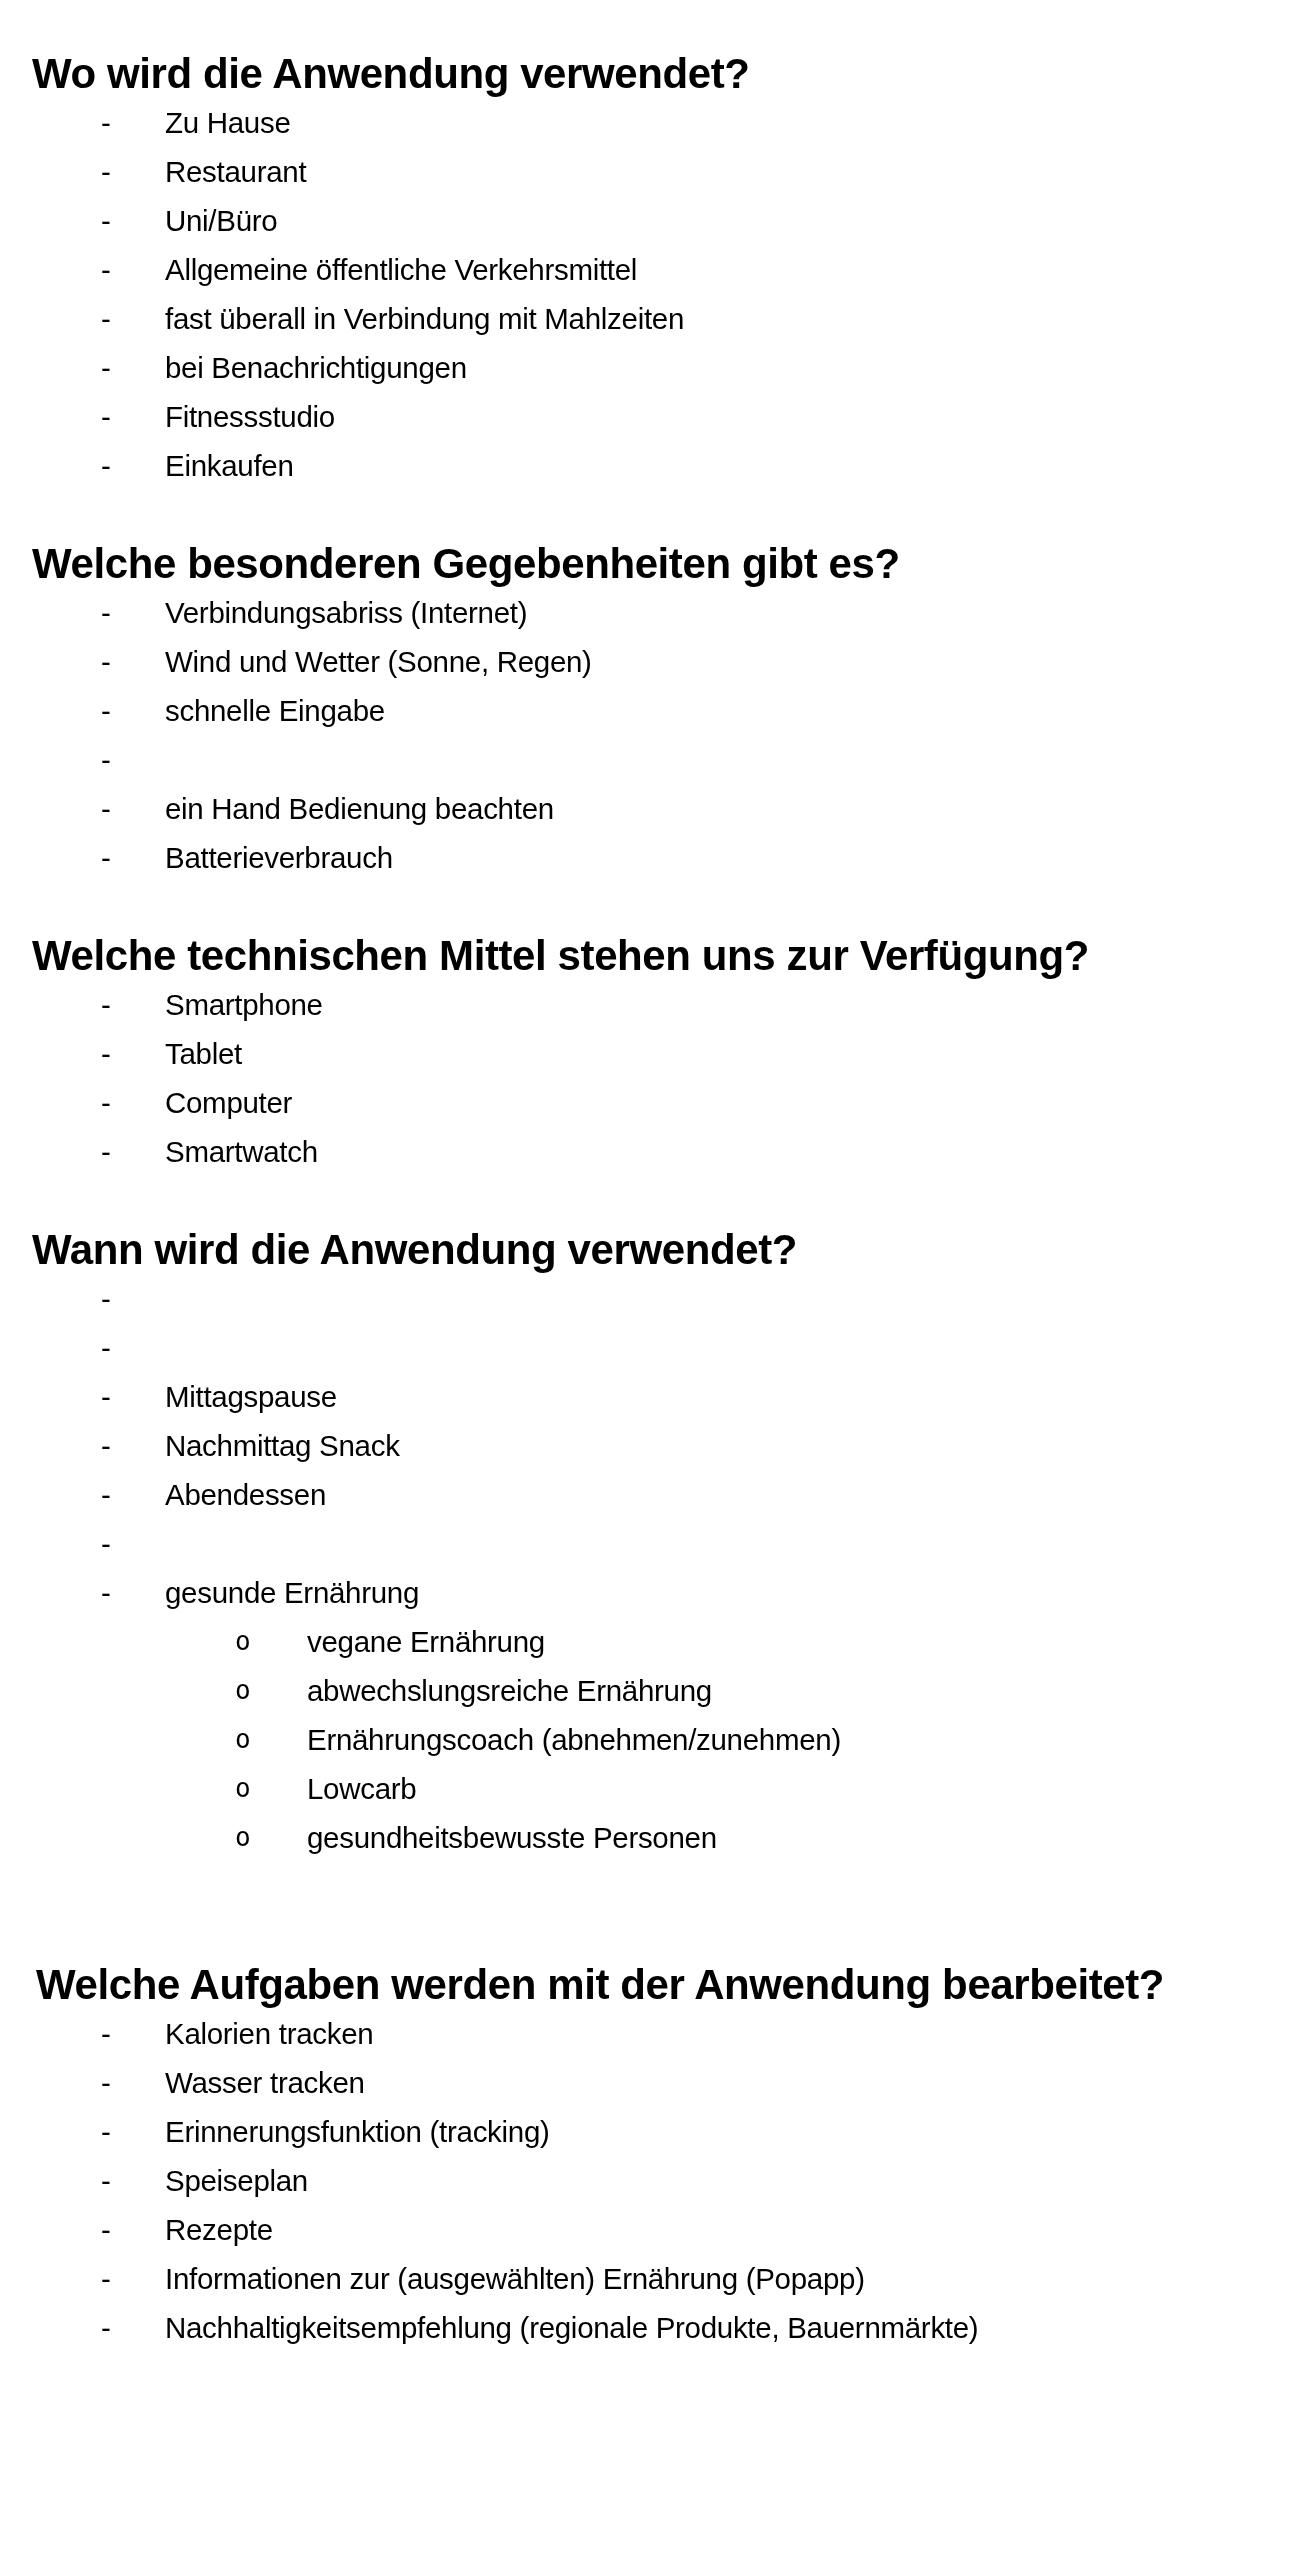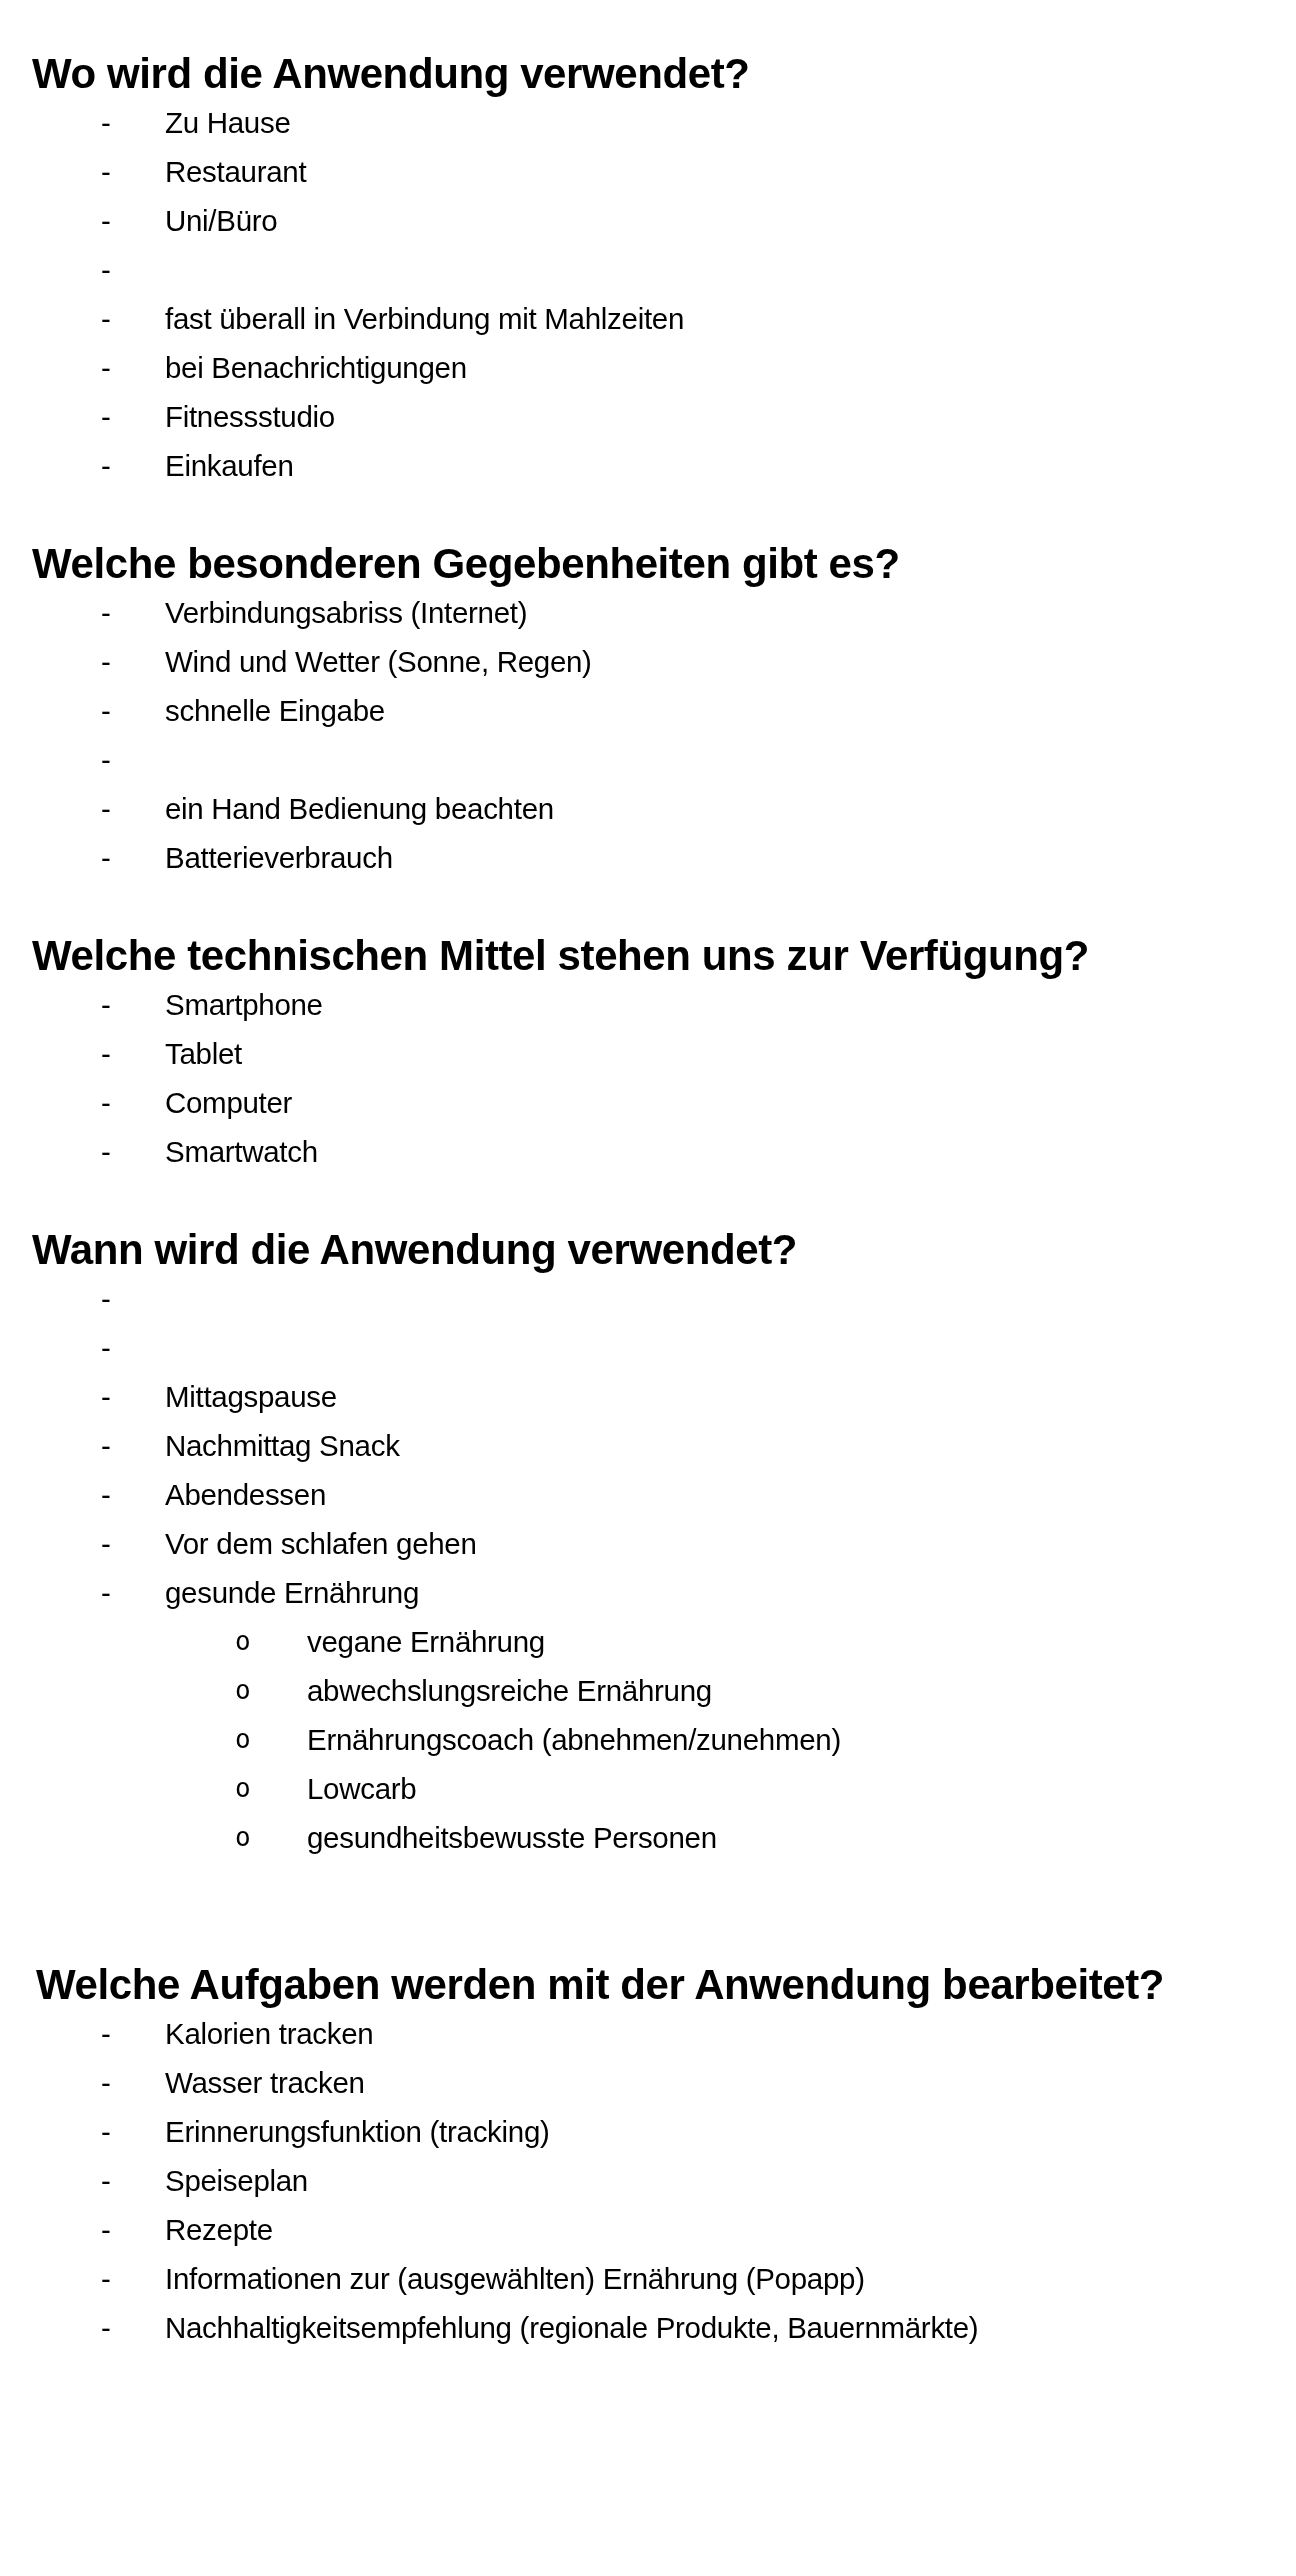--- a/index.html
+++ b/index.html
@@ -75,20 +75,21 @@
       <li class="li1">
           <span class="b">-</span>
           <span class="t">Restaurant</span>
         </li>
       <li class="li1">
           <span class="b">-</span>
           <span class="t">Uni/Büro</span>
         </li>
       <li class="li1">
           <span class="b">-</span>
+          <span class="t">Allgemeine öffentliche Verkehrsmittel</span>
         </li>
       <li class="li1">
           <span class="b">-</span>
           <span class="t">fast überall in Verbindung mit Mahlzeiten</span>
         </li>
       <li class="li1">
           <span class="b">-</span>
           <span class="t">bei Benachrichtigungen</span>
         </li>
       <li class="li1">
@@ -169,21 +170,20 @@
       <li class="li1">
           <span class="b">-</span>
           <span class="t">Nachmittag Snack</span>
         </li>
       <li class="li1">
           <span class="b">-</span>
           <span class="t">Abendessen</span>
         </li>
       <li class="li1">
           <span class="b">-</span>
-          <span class="t">Vor dem schlafen gehen</span>
         </li>
     </ul>
   </section>
 
   <section>
     <ul class="lst">
       <li class="li1">
           <span class="b">-</span>
           <span class="t">gesunde Ernährung</span>
         </li>

